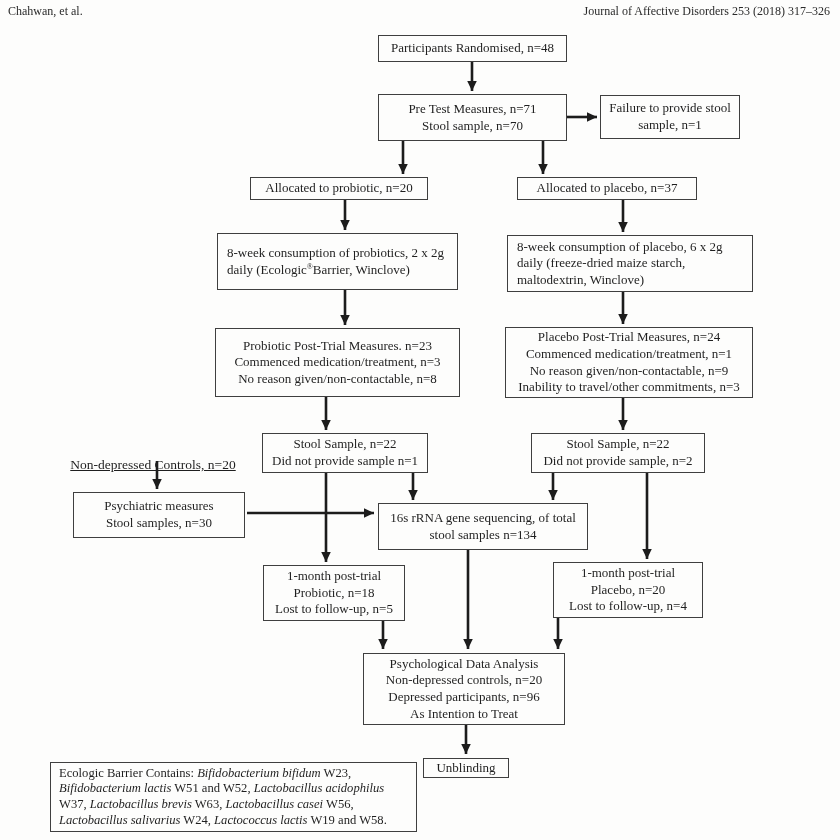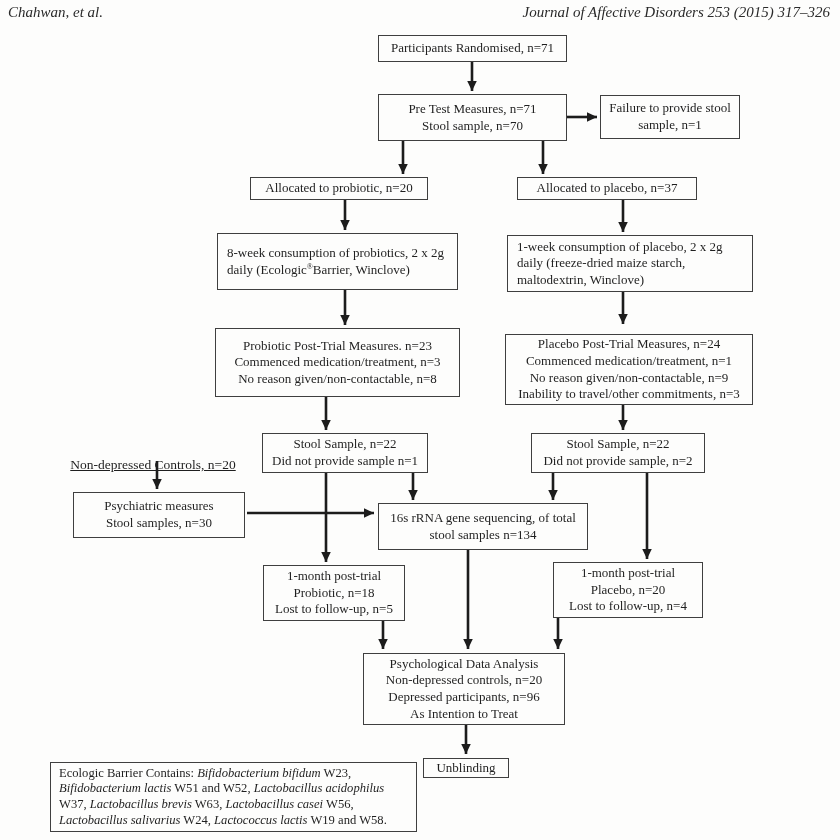--- a/index.html
+++ b/index.html
@@ -1,18 +1,18 @@
 <!DOCTYPE html>
 <html><head>
 <meta charset="utf-8">
 <style>
   html,body{margin:0;padding:0;background:#e8e8e8;}
   #page{position:relative;width:840px;height:840px;background:#fdfdfc;overflow:hidden;
         font-family:"Liberation Serif", serif;color:#1f1f1f;}
-  .hdr{position:absolute;top:4px;font-style:italic;font-size:15px;color:#2a2a2a;}
+  .hdr{position:absolute;top:4px;font-size:12px;color:#2a2a2a;}
   .hdr.left{left:8px;}
   .hdr.right{right:10px;text-align:right;}
   .box{position:absolute;box-sizing:border-box;border:1.4px solid #3f3f3f;background:#fdfdfc;
        display:flex;flex-direction:column;justify-content:center;
        font-size:13px;line-height:1.28;text-align:center;white-space:pre-line;padding:2px 5px;}
   .box.thin{border-width:1.2px;}
   .box.leftalign{text-align:left;justify-content:center;padding:4px 9px;}
   .plainlabel{position:absolute;font-size:13.5px;text-align:center;white-space:pre-line;}
   .plainlabel .ul{text-decoration:underline;}
   sup.reg{font-size:8px;vertical-align:super;line-height:0;}
@@ -22,39 +22,39 @@
   #connectors line{stroke:#1c1c1c;stroke-width:2.6;}
   
   #b-randomised{left:378px;top:35px;width:189px;height:27px;}
   #b-pretest{left:378px;top:94px;width:189px;height:47px;}
   #b-failure{left:600px;top:95px;width:140px;height:44px;}
   #b-allocprob{left:250px;top:177px;width:178px;height:23px;}
   #b-allocplac{left:517px;top:177px;width:180px;height:23px;}
   #b-consprob{left:217px;top:233px;width:241px;height:57px;}
   #b-consplac{left:507px;top:235px;width:246px;height:57px;}
   #b-ptprob{left:215px;top:328px;width:245px;height:69px;}
-  #b-ptplac{left:505px;top:334px;width:248px;height:71px;}
+  #b-ptplac{left:505px;top:327px;width:248px;height:71px;}
   #b-stoolprob{left:262px;top:433px;width:166px;height:40px;}
   #b-stoolplac{left:531px;top:433px;width:174px;height:40px;}
   #l-controls{left:70px;top:441px;width:166px;}
   #b-psychiatric{left:73px;top:492px;width:172px;height:46px;}
   #b-sequencing{left:378px;top:503px;width:210px;height:47px;}
   #b-fuprob{left:263px;top:565px;width:142px;height:56px;}
   #b-fuplac{left:553px;top:562px;width:150px;height:56px;}
   #b-analysis{left:363px;top:653px;width:202px;height:72px;}
   #b-unblinding{left:423px;top:758px;width:86px;height:20px;}
   #b-ecologic{left:50px;top:762px;width:367px;height:70px;font-size:12.6px;line-height:1.24;text-align:left;padding:4px 8px;}
 </style>
 </head>
 <body>
 
 <div id="page">
 
   <div class="hdr left">Chahwan, et al.</div>
-  <div class="hdr right">Journal of Affective Disorders 253 (2015) 317–326</div>
+  <div class="hdr right">Journal of Affective Disorders 253 (2018) 317–326</div>
 
   <svg id="connectors" viewBox="0 0 840 840">
     <defs>
       <marker id="ah" markerUnits="userSpaceOnUse" markerWidth="12" markerHeight="11" refX="10.5" refY="5" orient="auto">
         <path d="M0,0 L10.5,5 L0,10 z" fill="#1c1c1c"></path>
       </marker>
     </defs>
     <line x1="472" y1="62" x2="472" y2="91" marker-end="url(#ah)"></line>
     <line x1="567" y1="117" x2="597" y2="117" marker-end="url(#ah)"></line>
     <line x1="403" y1="141" x2="403" y2="174" marker-end="url(#ah)"></line>
@@ -70,33 +70,33 @@
     <line x1="553" y1="473" x2="553" y2="500" marker-end="url(#ah)"></line>
     <line x1="326" y1="473" x2="326" y2="562" marker-end="url(#ah)"></line>
     <line x1="647" y1="473" x2="647" y2="559" marker-end="url(#ah)"></line>
     <line x1="247" y1="513" x2="374" y2="513" marker-end="url(#ah)"></line>
     <line x1="383" y1="621" x2="383" y2="649" marker-end="url(#ah)"></line>
     <line x1="558" y1="618" x2="558" y2="649" marker-end="url(#ah)"></line>
     <line x1="468" y1="550" x2="468" y2="649" marker-end="url(#ah)"></line>
     <line x1="466" y1="725" x2="466" y2="754" marker-end="url(#ah)"></line>
   </svg>
 
-  <div class="box" id="b-randomised">Participants Randomised, n=71</div>
+  <div class="box" id="b-randomised">Participants Randomised, n=48</div>
   <div class="box" id="b-pretest">Pre Test Measures, n=71
 Stool sample, n=70</div>
   <div class="box thin" id="b-failure">Failure to provide stool
 sample, n=1</div>
   <div class="box thin" id="b-allocprob">Allocated to probiotic, n=20</div>
   <div class="box thin" id="b-allocplac">Allocated to placebo, n=37</div>
 
   <div class="box leftalign" id="b-consprob">
     <div><span>8-week consumption of probiotics, 2 x 2g
 daily (Ecologic</span><sup class="reg">®</sup><span>Barrier, Winclove)</span></div>
   </div>
-  <div class="box leftalign" id="b-consplac">1-week consumption of placebo, 2 x 2g
+  <div class="box leftalign" id="b-consplac">8-week consumption of placebo, 6 x 2g
 daily (freeze-dried maize starch,
 maltodextrin, Winclove)</div>
 
   <div class="box" id="b-ptprob">Probiotic Post-Trial Measures. n=23
 Commenced medication/treatment, n=3
 No reason given/non-contactable, n=8</div>
   <div class="box" id="b-ptplac">Placebo Post-Trial Measures, n=24
 Commenced medication/treatment, n=1
 No reason given/non-contactable, n=9
 Inability to travel/other commitments, n=3</div>

